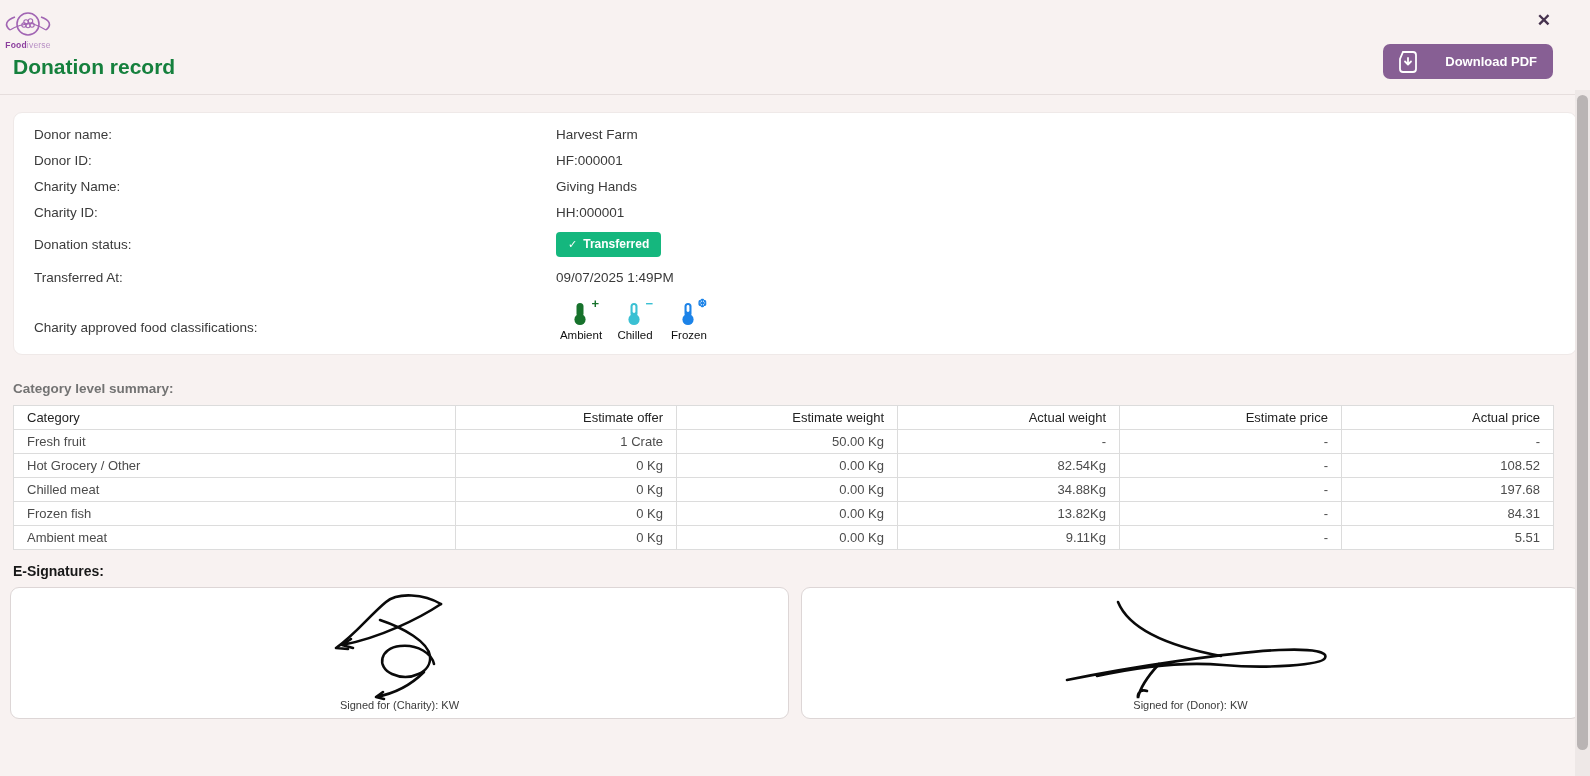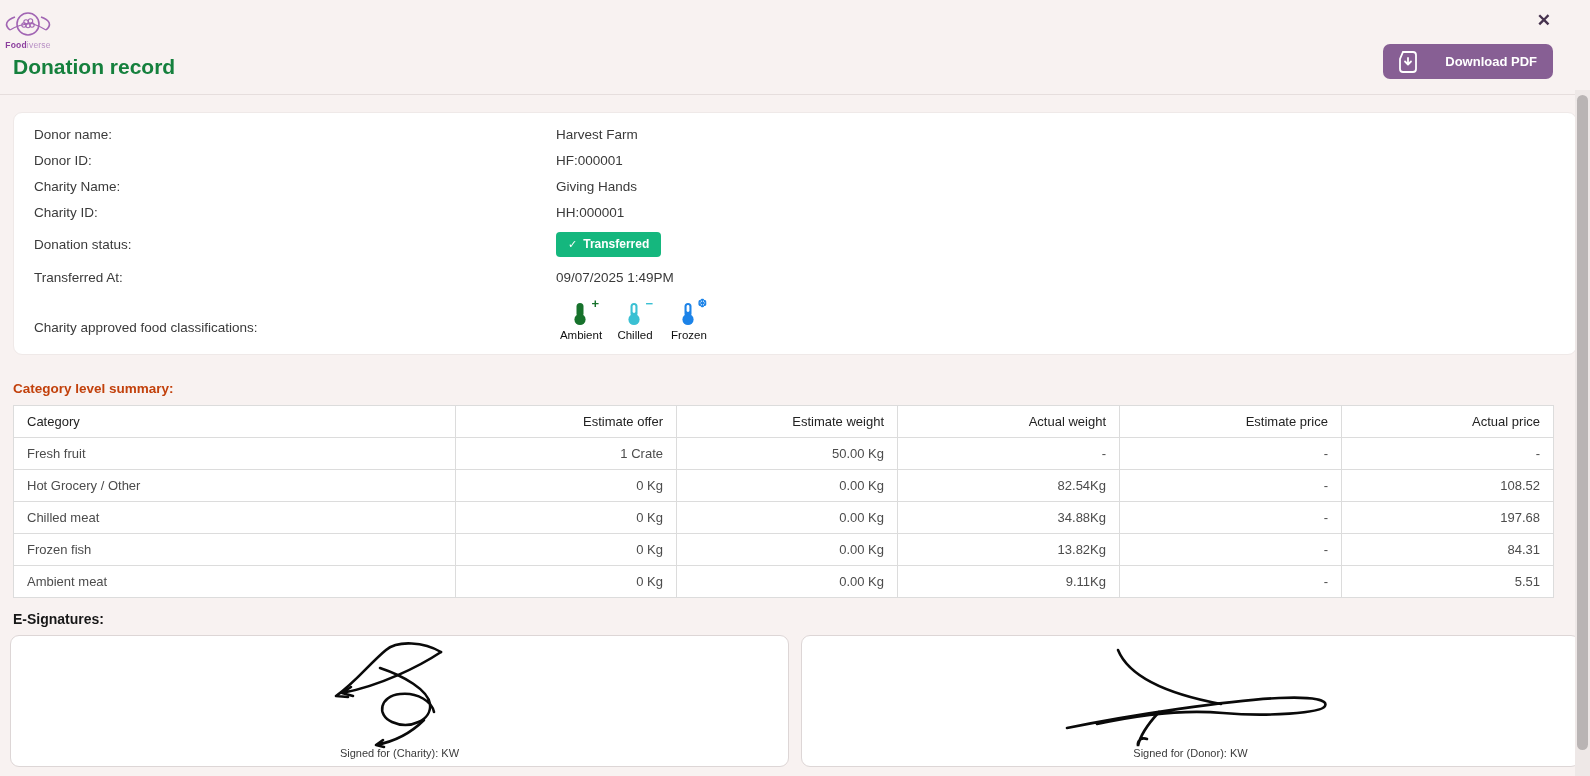--- a/index.html
+++ b/index.html
@@ -49,24 +49,24 @@
   .cls-items { display:flex; gap:4px; }
   .cls-item { width:50px; display:flex; flex-direction:column; align-items:center; }
   .cls-icon { position:relative; width:22px; height:24px; }
   .cls-icon .mod { position:absolute; top:-5px; right:-7px; font-size:13px; font-weight:bold; line-height:1; }
   .cls-item .cls-label { font-size:11.5px; color:#111; margin-top:3px; }
   .cls-ambient svg { fill:#17722c; } .cls-ambient .mod { color:#17722c; }
   .cls-chilled svg { fill:#3ac0d3; } .cls-chilled .mod { color:#3ac0d3; }
   .cls-frozen  svg { fill:#1c83e8; } .cls-frozen .mod  { color:#1c83e8; font-size:11px; top:-4px; }
 
   
-  .section-heading { margin:26px 0 9px 13px; font-size:13.5px; font-weight:bold; color:#c2410c; }
+  .section-heading { margin:26px 0 9px 13px; font-size:13.5px; font-weight:bold; color:#737373; }
   table.summary { border-collapse:collapse; margin:0 13px; width:1540px; background:#fff; table-layout:fixed; }
   table.summary th, table.summary td {
-    border:1px solid #dcdcdc; height:32px; padding:0 13px;
+    border:1px solid #dcdcdc; height:24px; padding:0 13px;
     font-size:13px; font-weight:normal; text-align:right; color:#4c4c4c;
     overflow:hidden; white-space:nowrap;
   }
   table.summary th { color:#232323; }
   table.summary th:first-child, table.summary td:first-child { text-align:left; }
   .col-cat { width:442px; } .col-eo { width:221px; } .col-ew { width:221px; }
   .col-aw { width:222px; } .col-ep { width:222px; } .col-ap { width:212px; }
 
   
   .sig-heading { margin:13px 0 8px 13px; font-size:14px; font-weight:bold; color:#181818; }

